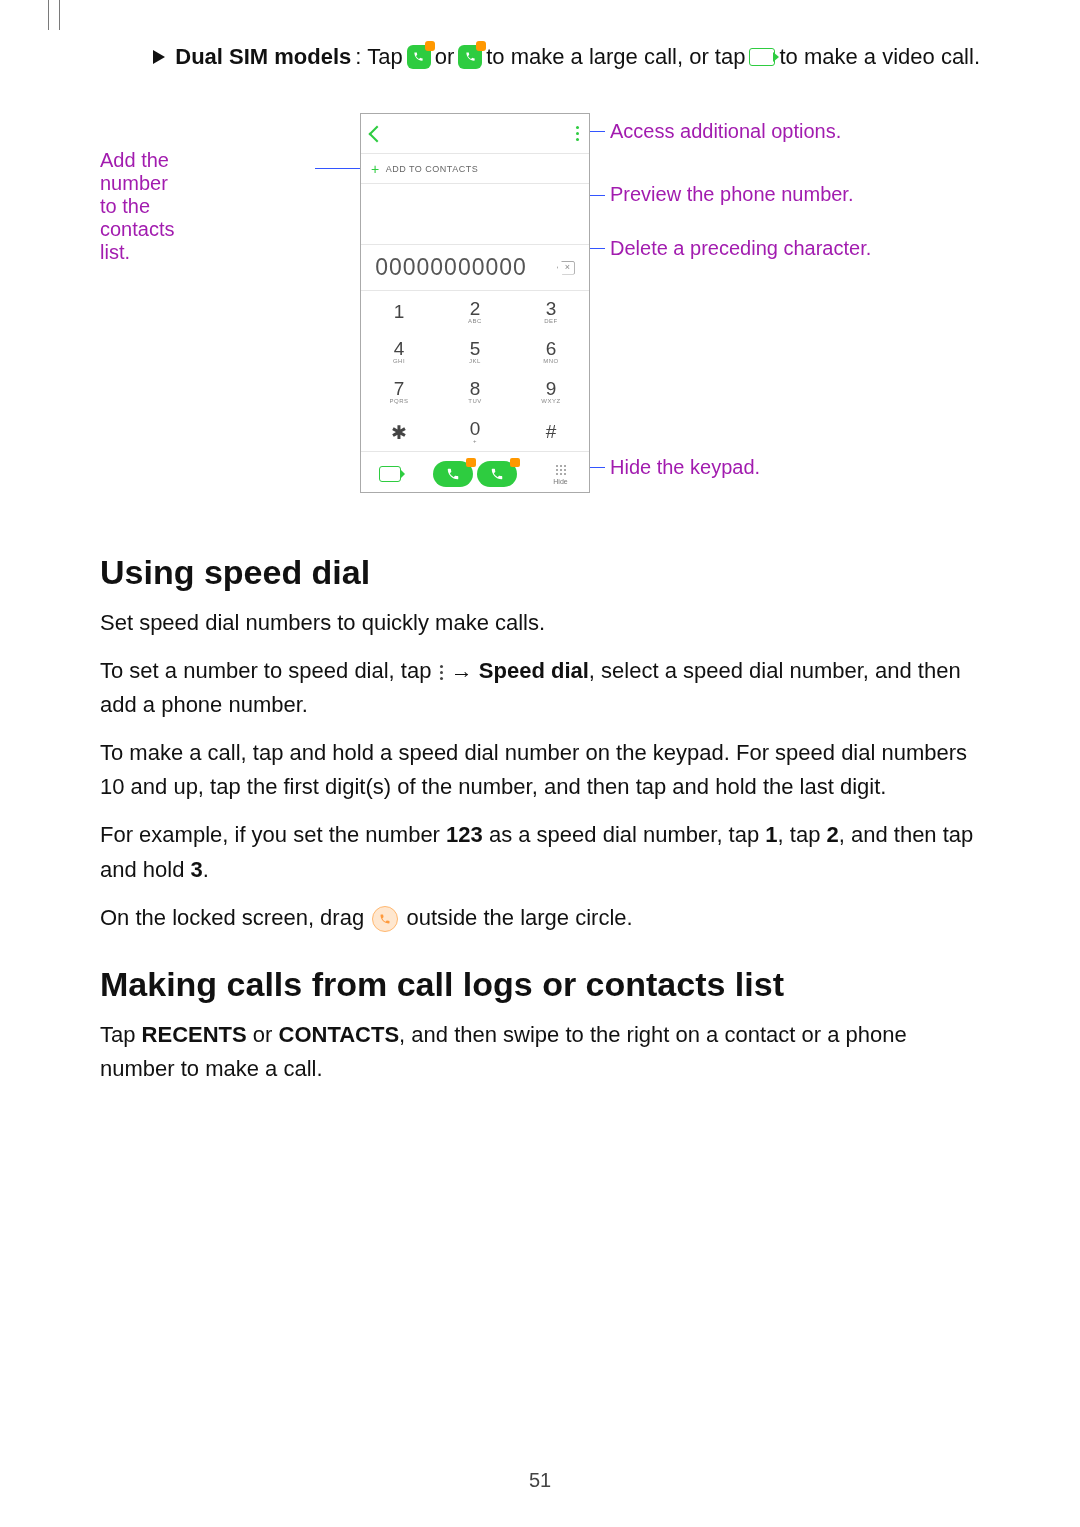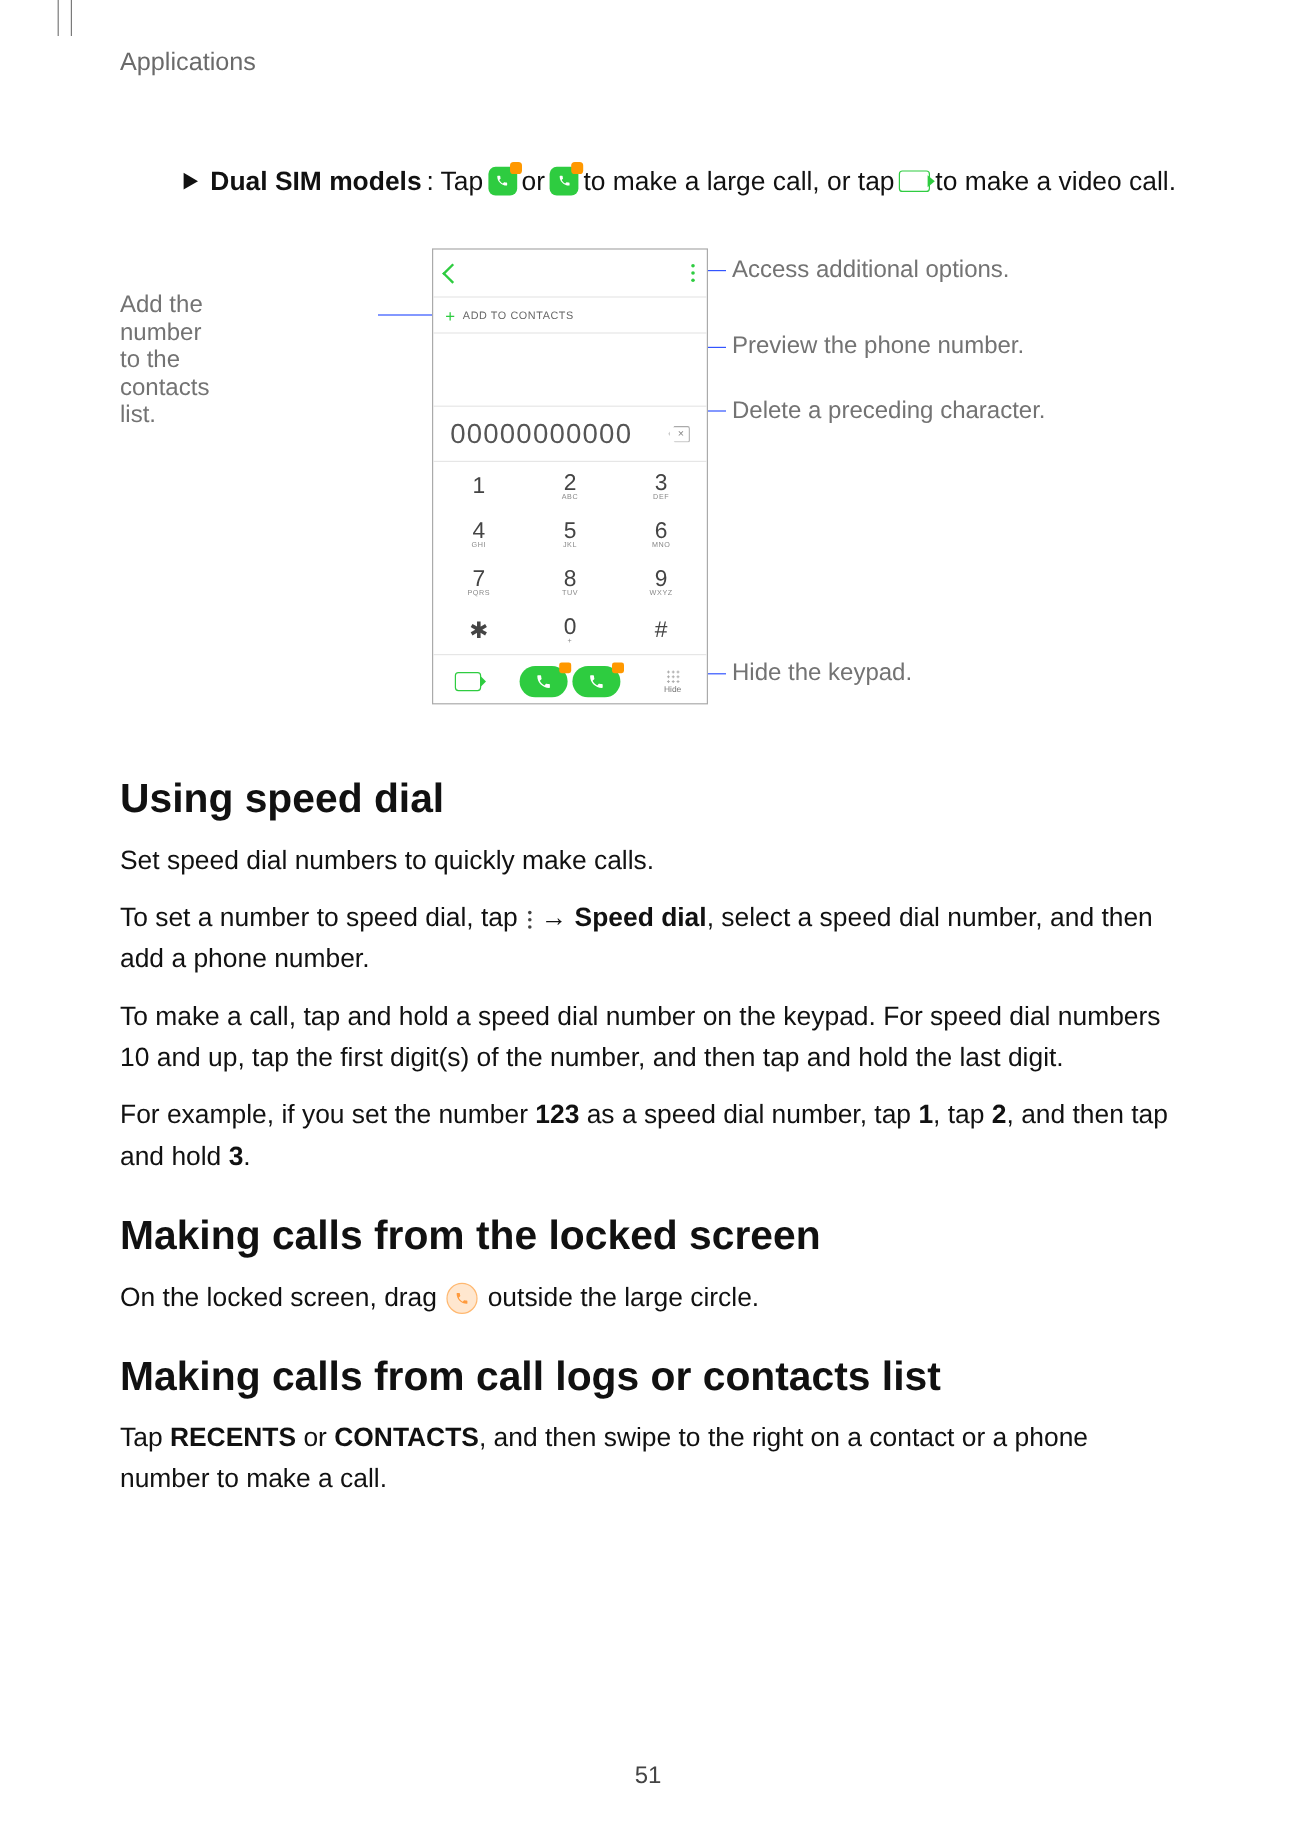--- a/index.html
+++ b/index.html
@@ -248,21 +248,21 @@
   .hide-grid {
     width: 12px; height: 12px;
     background-image: radial-gradient(circle, #aaa 1px, transparent 1px);
     background-size: 4px 4px;
   }
 
   
   .lbl {
     position: absolute;
     font-size: 20px;
-    color: #737373;
+    color: #a21caf;
   }
   .lbl.right { left: 510px; }
   .lbl.left  { right: 795px; text-align: left; }
   .line {
     position: absolute;
     background: #3355ff;
     height: 1px;
   }
   .vline {
     position: absolute;
@@ -309,21 +309,20 @@
     text-align: center;
     font-size: 20px;
     color: #444;
   }
 </style>
 </head>
 <body>
 
 <div class="page">
   <div class="header-mark"></div>
-  <div class="header-title">Applications</div>
 
   <div class="bullet-line">
     <span class="tri"></span>
     <b>Dual SIM models</b>
       <span>: Tap</span>
     <span class="mini-call-btn">
       <svg viewBox="0 0 24 24">
           <path d="M6.6 10.8c1.4 2.8 3.8 5.1 6.6 6.6l2.2-2.2c.3-.3.7-.4 1-.2 1.1.4 2.3.6 3.6.6.6 0 1 .4 1 1V20c0 .6-.4 1-1 1C10.6 21 3 13.4 3 4c0-.6.4-1 1-1h3.5c.6 0 1 .4 1 1 0 1.2.2 2.4.6 3.6.1.3 0 .8-.2 1l-2.3 2.2z"></path>
         </svg>
       <span class="mini-badge"></span>
@@ -450,21 +449,20 @@
     <span>To set a number to speed dial, tap</span>
     <span class="dots-inline"></span>
     <span>→</span>
     <b>Speed dial</b><span>, select a speed dial number, and then add a phone number.</span>
   </p>
   <p class="body">To make a call, tap and hold a speed dial number on the keypad. For speed dial numbers 10 and up, tap the first digit(s) of the number, and then tap and hold the last digit.</p>
   <p class="body">
     <span>For example, if you set the number </span><b>123</b><span> as a speed dial number, tap </span><b>1</b><span>, tap </span><b>2</b><span>, and then tap and hold </span><b>3</b><span>.</span>
   </p>
 
-  <h3>Making calls from the locked screen</h3>
   <p class="body">
     <span>On the locked screen, drag</span>
     <span class="phone-circle">
       <svg viewBox="0 0 24 24">
           <path d="M6.6 10.8c1.4 2.8 3.8 5.1 6.6 6.6l2.2-2.2c.3-.3.7-.4 1-.2 1.1.4 2.3.6 3.6.6.6 0 1 .4 1 1V20c0 .6-.4 1-1 1C10.6 21 3 13.4 3 4c0-.6.4-1 1-1h3.5c.6 0 1 .4 1 1 0 1.2.2 2.4.6 3.6.1.3 0 .8-.2 1l-2.3 2.2z"></path>
         </svg>
     </span>
     <span>outside the large circle.</span>
   </p>
 

